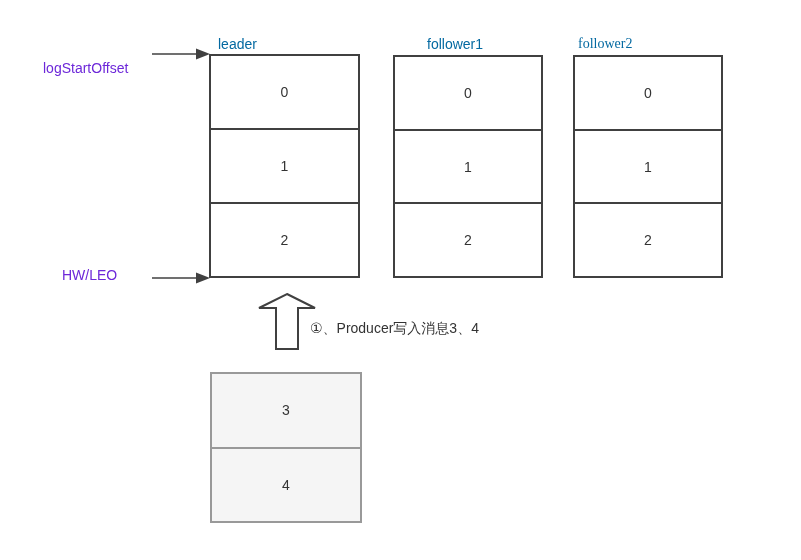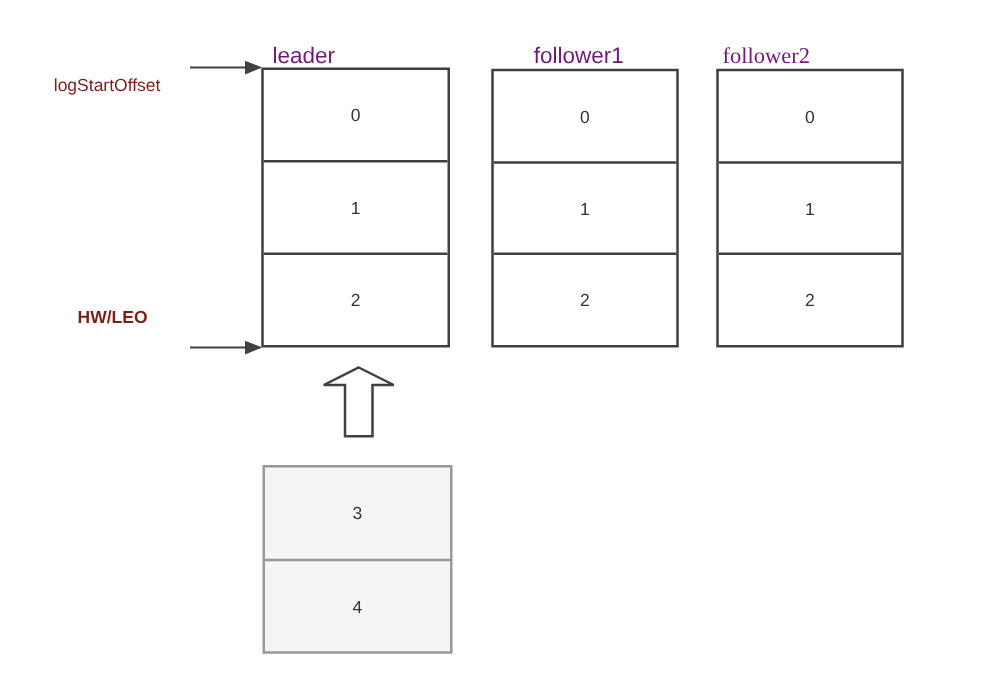--- a/index.html
+++ b/index.html
@@ -18,28 +18,28 @@
   .overlay {
     position: absolute;
     left: 0;
     top: 0;
     width: 801px;
     height: 560px;
   }
   .label {
     position: absolute;
     font-size: 14px;
-    color: #7f1d1d;
+    color: #6d28d9;
     white-space: nowrap;
     line-height: 16px;
   }
   .box-title {
     position: absolute;
-    font-size: 18px;
-    color: #701a75;
+    font-size: 14px;
+    color: #0369a1;
     white-space: nowrap;
     line-height: 16px;
   }
   .log-box {
     position: absolute;
     box-sizing: border-box;
     border: 2px solid #404040;
     background: #ffffff;
     display: flex;
     flex-direction: column;
@@ -93,21 +93,21 @@
       <polygon points="210,54 196,48.5 196,59.5" fill="#404040"></polygon>
     </g>
     <g>
       <line x1="152" y1="278" x2="198" y2="278" stroke="#404040" stroke-width="1.5"></line>
       <polygon points="210,278 196,272.5 196,283.5" fill="#404040"></polygon>
     </g>
     <polygon points="287,294 315,308 298,308 298,349 276,349 276,308 259,308" fill="#ffffff" stroke="#404040" stroke-width="2" stroke-linejoin="miter"></polygon>
   </svg>
 
   <div class="label" style="left:43px; top:60px;">logStartOffset</div>
-  <div class="label" style="left:62px; top:245px;font-weight:bold;">HW/LEO</div>
+  <div class="label" style="left:62px; top:267px;">HW/LEO</div>
 
   <div class="box-title" style="left:218px; top:36px;">leader</div>
   <div class="log-box" style="left:209px; top:54px; width:151px; height:224px;">
     <div class="cell">0</div>
     <div class="cell">1</div>
     <div class="cell">2</div>
   </div>
 
   <div class="box-title" style="left:398px; top:36px;margin-left:29px;">follower1</div>
   <div class="log-box" style="left:393px; top:55px; width:150px; height:223px;">
@@ -116,19 +116,20 @@
     <div class="cell">2</div>
   </div>
 
   <div class="box-title" style="left:578px; top:36px;font-family:Liberation Serif, serif;">follower2</div>
   <div class="log-box" style="left:573px; top:55px; width:150px; height:223px;">
     <div class="cell">0</div>
     <div class="cell">1</div>
     <div class="cell">2</div>
   </div>
 
+  <div class="annotation" style="left:310px; top:318px;">①、Producer写入消息3、4</div>
 
   <div class="producer-box" style="left:210px; top:372px; width:152px; height:151px;">
     <div class="cell">3</div>
     <div class="cell">4</div>
   </div>
 
 </div>
 
 </body></html>

